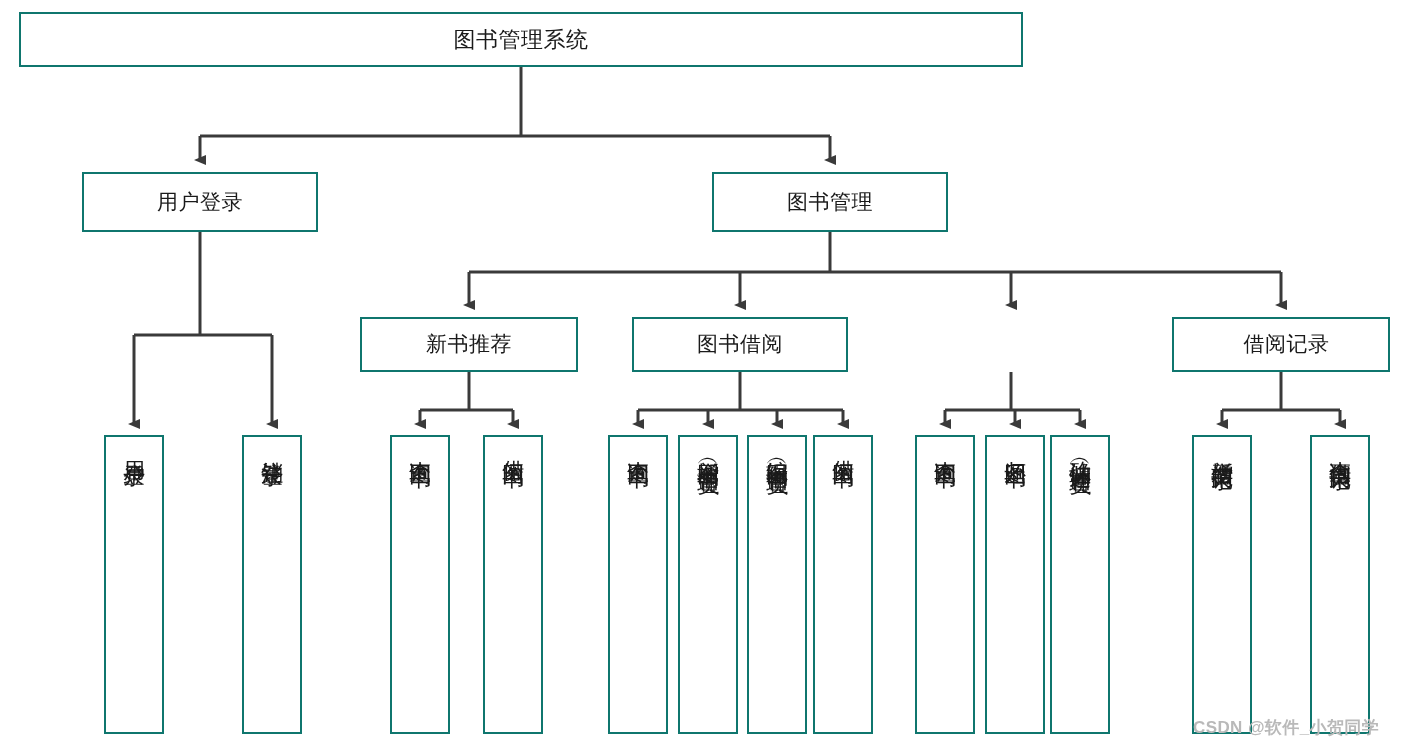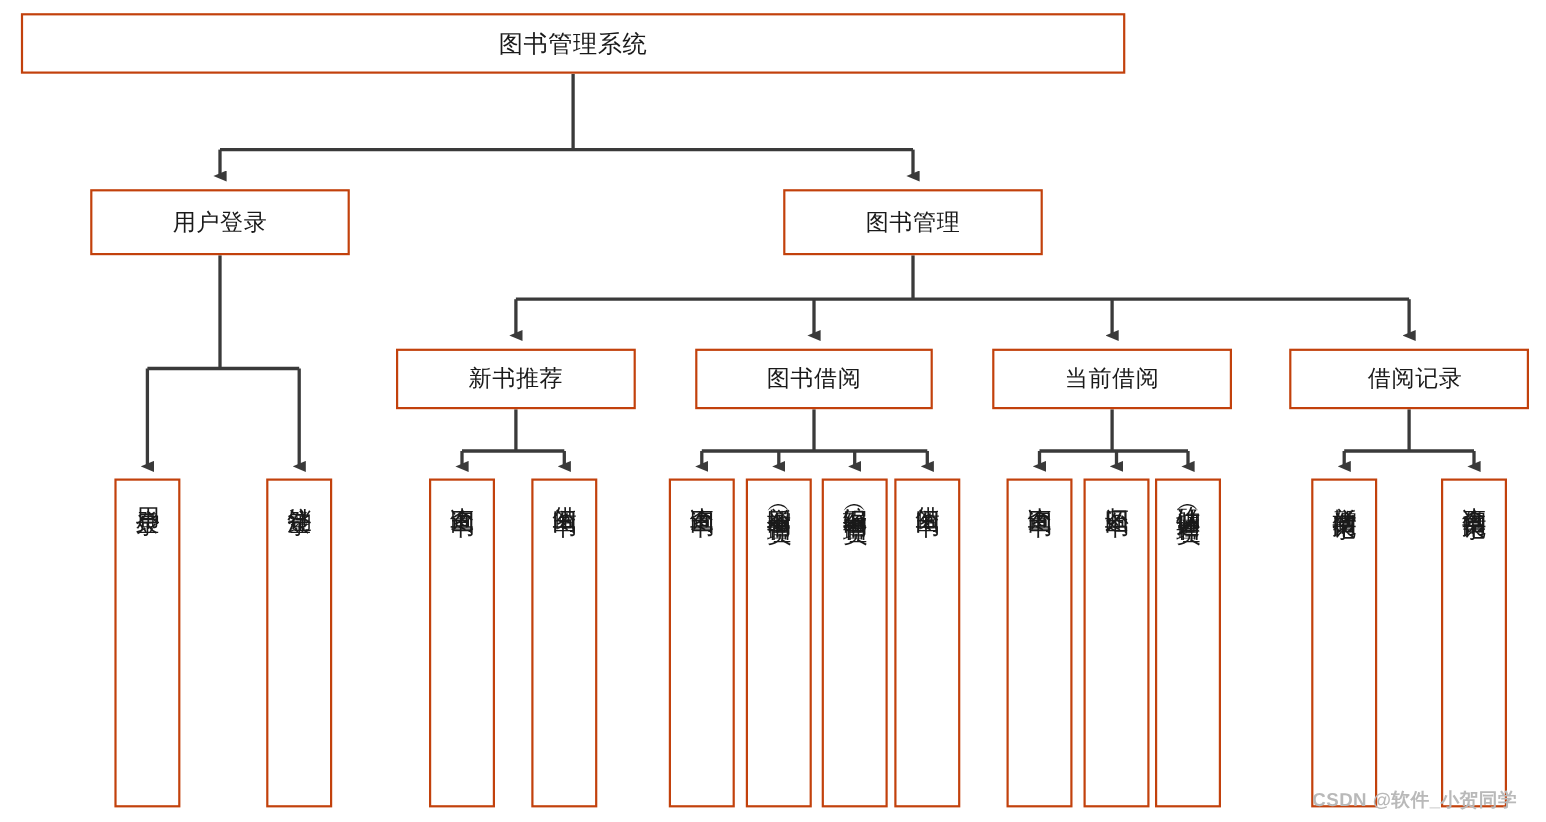--- a/index.html
+++ b/index.html
@@ -22,26 +22,25 @@
     left: 0;
     top: 0;
     width: 1405px;
     height: 747px;
     pointer-events: none;
   }
   .node {
     position: absolute;
     box-sizing: border-box;
     background: #ffffff;
-    border: 2px solid #c2410c;
+    border: 2px solid #0f766e;
     display: flex;
     align-items: center;
     justify-content: center;
     color: #1a1a1a;
-    font-family: Liberation Serif, serif;
   }
   .node .lbl {
     display: block;
     text-align: center;
     line-height: 1.08;
     white-space: pre-line;
   }
   .node.horiz .lbl {
     font-size: 21px;
     letter-spacing: 0.5px;
@@ -134,23 +133,20 @@
   <div class="node horiz" style="left:712px; top:172px; width:236px; height:60px;">
     <span class="lbl">图书管理</span>
   </div>
 
   <div class="node horiz" style="left:360px; top:317px; width:218px; height:55px;">
     <span class="lbl">新书推荐</span>
   </div>
   <div class="node horiz" style="left:632px; top:317px; width:216px; height:55px;align-items:center;">
     <span class="lbl">图书借阅</span>
   </div>
-  <div class="node horiz" style="left:902px; top:317px; width:218px; height:55px;">
-    <span class="lbl">当前借阅</span>
-  </div>
   <div class="node horiz" style="left:1172px; top:317px; width:218px; height:55px;padding-left:11px;">
     <span class="lbl">借阅记录</span>
   </div>
 
   <div class="node vert" style="left:104px; top:435px; width:60px; height:299px;">
     <span class="lbl">用户登录</span>
   </div>
   <div class="node vert" style="left:242px; top:435px; width:60px; height:299px;">
     <span class="lbl">注销登录</span>
   </div>

